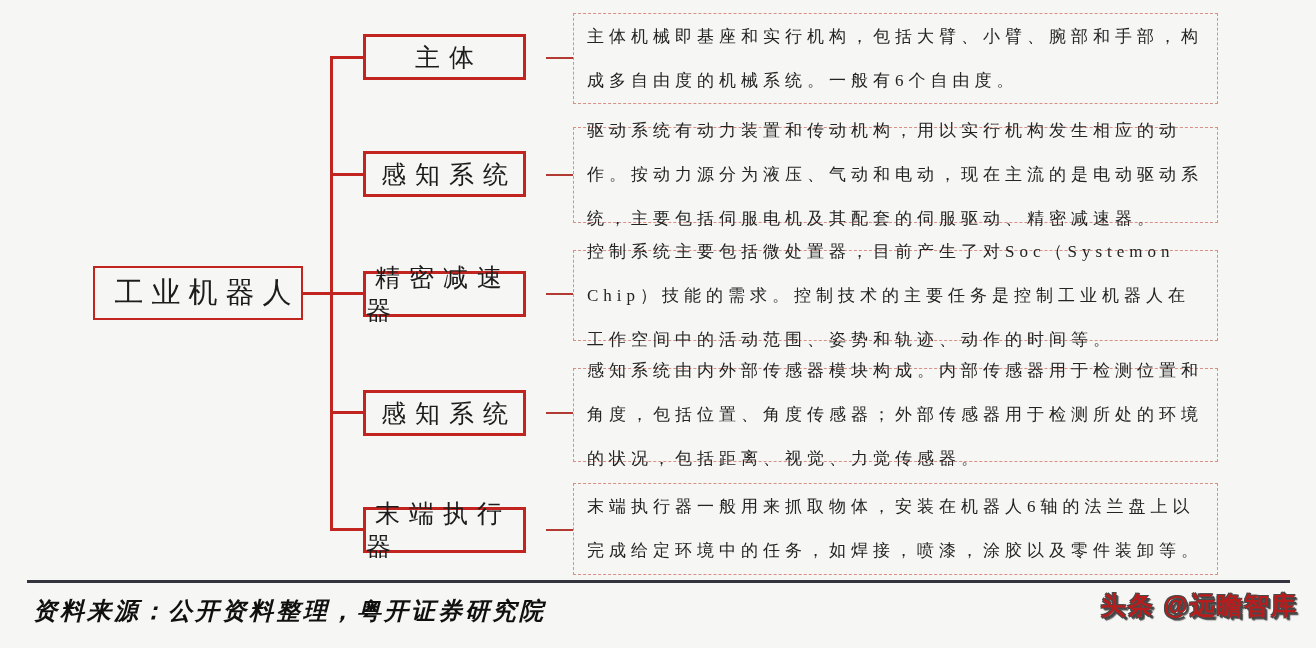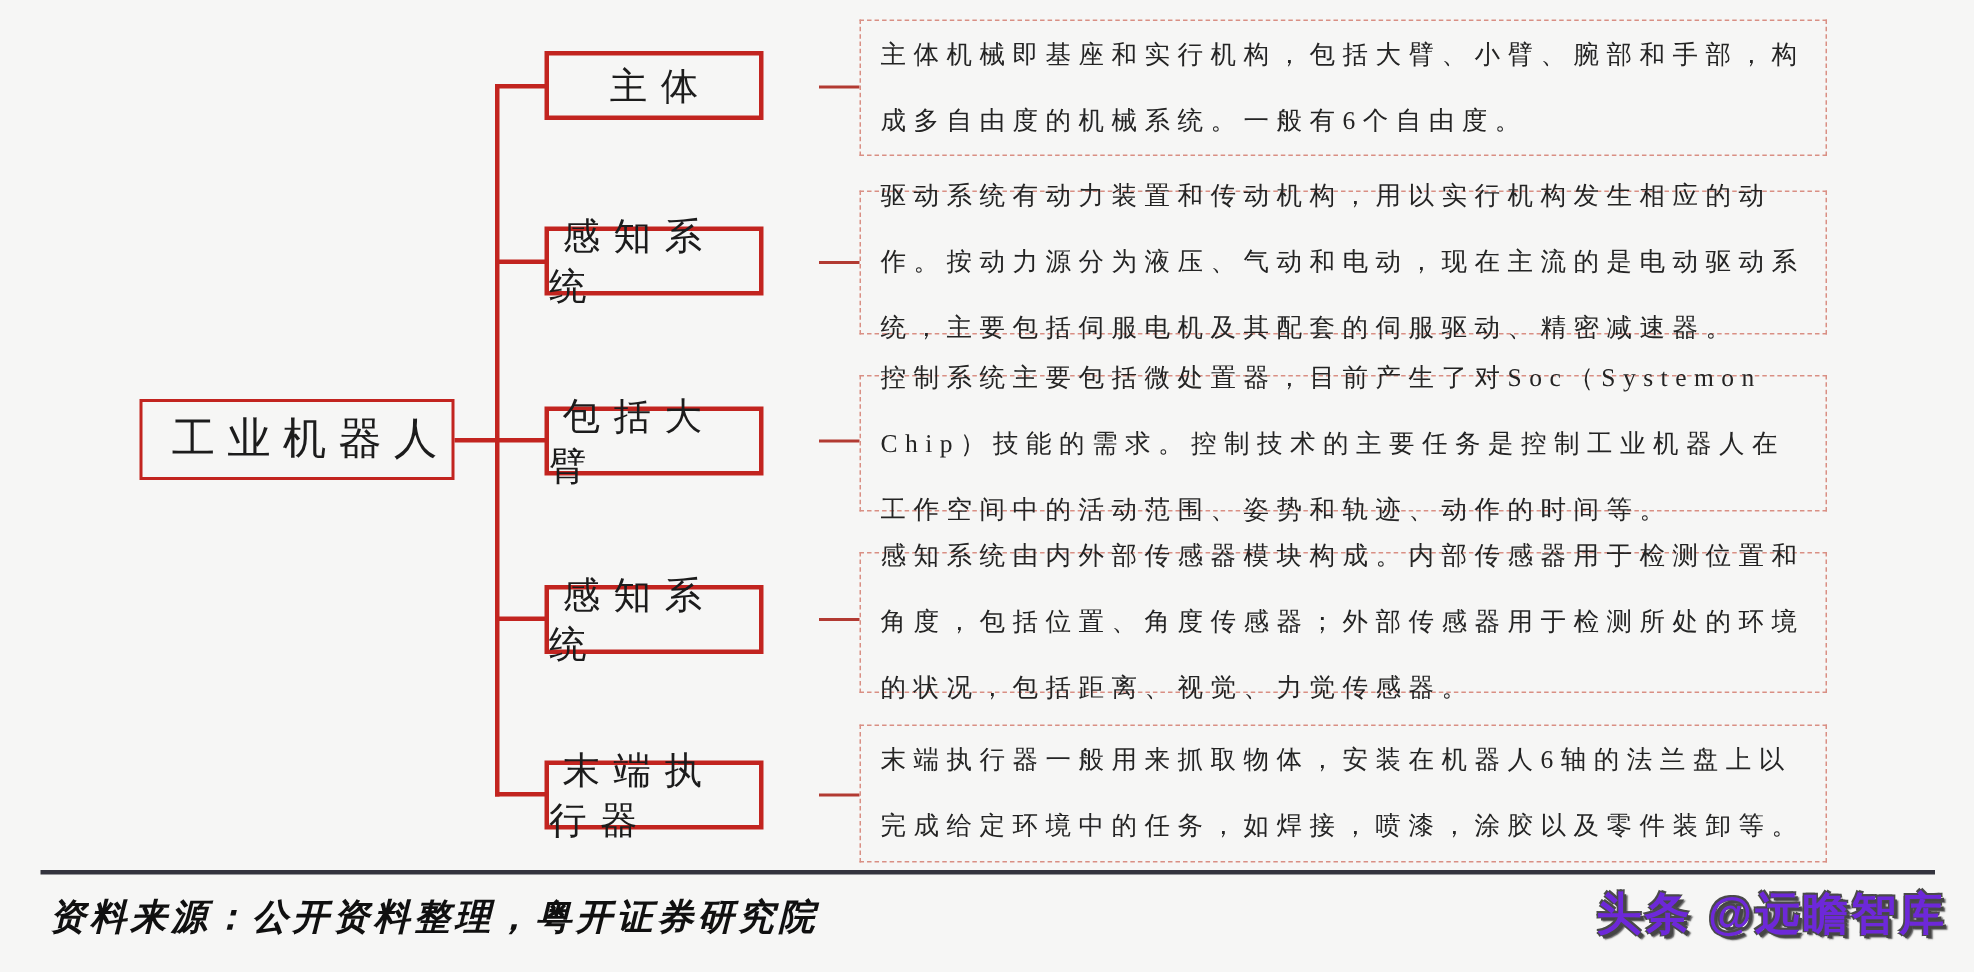--- a/index.html
+++ b/index.html
@@ -35,21 +35,21 @@
   .line{position:absolute;background:var(--accent-red);}
   .trunk{left:330px;top:56px;width:3px;height:475px;}
   .root-connector{left:303px;top:292px;width:29px;height:3px;}
   .branch-connector{left:330px;width:34px;height:3px;}
   .bc0{top:56px;} .bc1{top:173px;} .bc2{top:292px;} .bc3{top:411px;} .bc4{top:528px;}
   .desc-connector{left:546px;width:27px;height:2px;background:var(--connector-red);}
   .dc0{top:57px;} .dc1{top:174px;} .dc2{top:293px;} .dc3{top:412px;} .dc4{top:529px;}
 
   
   .node-box{
-    position:absolute;left:363px;width:146px;height:46px;
+    position:absolute;left:363px;width:163px;height:46px;
     border:3px solid var(--accent-red);
     display:flex;align-items:center;justify-content:center;
     font-size:25px;letter-spacing:9px;text-indent:9px;
     background:transparent;
   }
   .n0{top:34px;} .n1{top:151px;} .n2{top:271px;} .n3{top:390px;} .n4{top:507px;}
 
   
   .desc-box{
     position:absolute;left:573px;width:645px;
@@ -71,22 +71,22 @@
   
   .divider{position:absolute;left:27px;top:580px;width:1263px;height:3px;background:var(--divider);}
   .source-note{
     position:absolute;left:33px;top:595px;
     font-style:italic;font-weight:bold;
     font-size:24px;letter-spacing:3px;color:#101010;
   }
   .watermark{
     position:absolute;right:18px;top:589px;
     font-family:"Liberation Sans","DejaVu Sans",sans-serif;
-    font-weight:bold;font-size:30px;letter-spacing:2px;
-    color:#6d28d9;
+    font-weight:bold;font-size:25px;letter-spacing:2px;
+    color:#b91c1c;
     text-shadow:
       -1px -1px 0 #4a4a4a, 1px -1px 0 #4a4a4a,
       -1px 1px 0 #4a4a4a, 2px 2px 0 #454545,
       3px 3px 1px #5a5a5a;
   }
 </style>
 </head>
 <body>
 
 <div class="stage">
@@ -108,21 +108,21 @@
     <span>工业机器人</span>
   </div>
 
   <div class="node-box n0">
     <span>主体</span>
   </div>
   <div class="node-box n1">
     <span>感知系统</span>
   </div>
   <div class="node-box n2">
-    <span>包括大臂</span>
+    <span>精密减速器</span>
   </div>
   <div class="node-box n3">
     <span>感知系统</span>
   </div>
   <div class="node-box n4">
     <span>末端执行器</span>
   </div>
 
   <div class="desc-box d0">
     <p>主体机械即基座和实行机构，包括大臂、小臂、腕部和手部，构成多自由度的机械系统。一般有6个自由度。</p>

